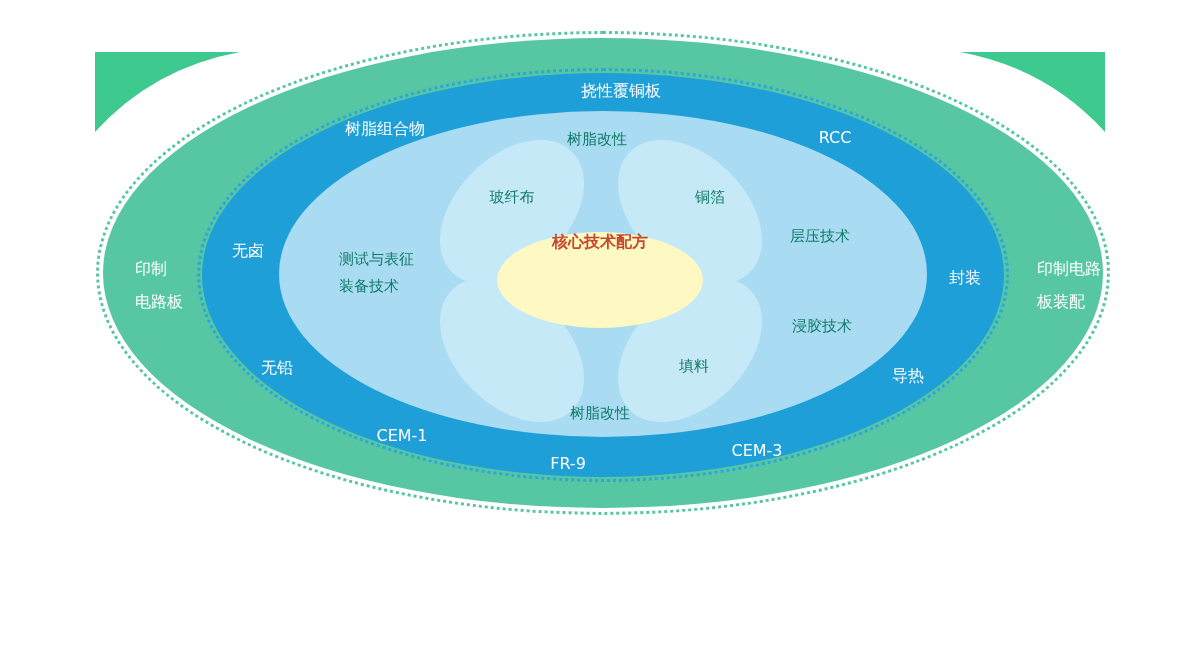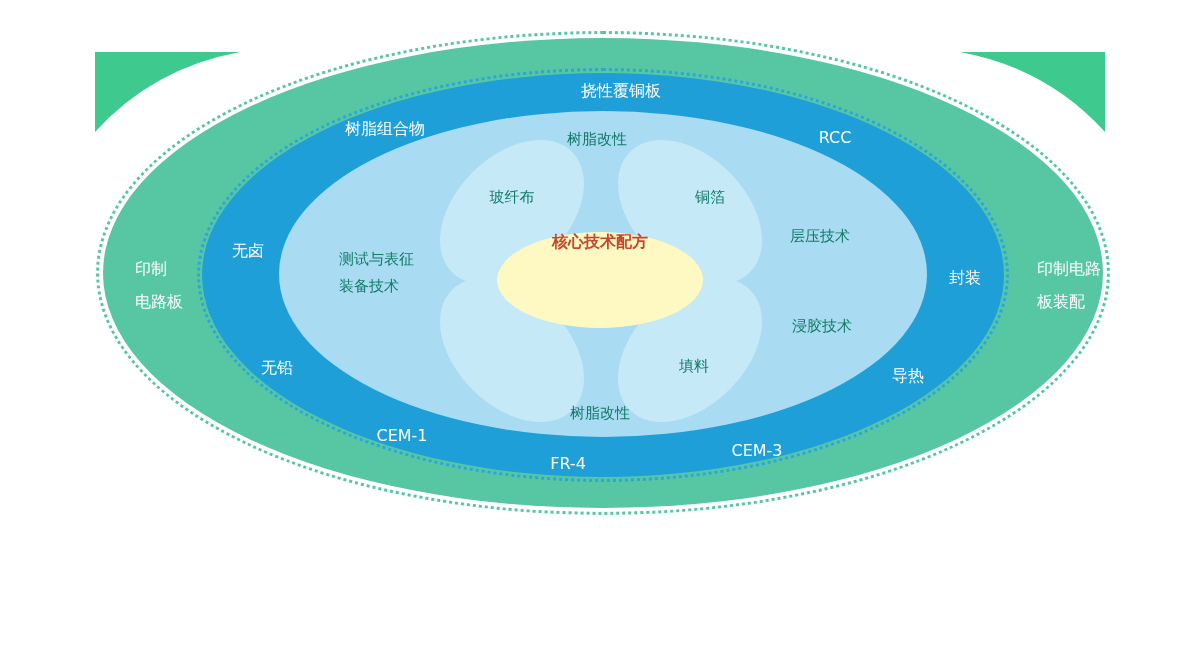--- a/index.html
+++ b/index.html
@@ -114,21 +114,21 @@
   </div>
 
   <div class="lbl white big" style="left:621px; top:91px;">挠性覆铜板</div>
   <div class="lbl white big" style="left:385px; top:129px;">树脂组合物</div>
   <div class="lbl white big" style="left:835px; top:138px;">RCC</div>
   <div class="lbl white big" style="left:248px; top:251px;">无卤</div>
   <div class="lbl white big" style="left:965px; top:278px;">封装</div>
   <div class="lbl white big" style="left:277px; top:368px;">无铅</div>
   <div class="lbl white big" style="left:908px; top:376px;">导热</div>
   <div class="lbl white big" style="left:402px; top:436px;">CEM-1</div>
-  <div class="lbl white big" style="left:568px; top:464px;">FR-4</div>
+  <div class="lbl white big" style="left:568px; top:464px;">FR-9</div>
   <div class="lbl white big" style="left:757px; top:451px;">CEM-3</div>
 
   <div class="lbl teal" style="left:597px; top:139px;">树脂改性</div>
   <div class="lbl teal" style="left:820px; top:236px;">层压技术</div>
   <div class="lbl teal" style="left:822px; top:326px;">浸胶技术</div>
   <div class="lbl teal" style="left:600px; top:413px;">树脂改性</div>
   <div class="block teal" style="left:322px; top:246px;">
     <div>测试与表征</div>
     <div>装备技术</div>
   </div>

